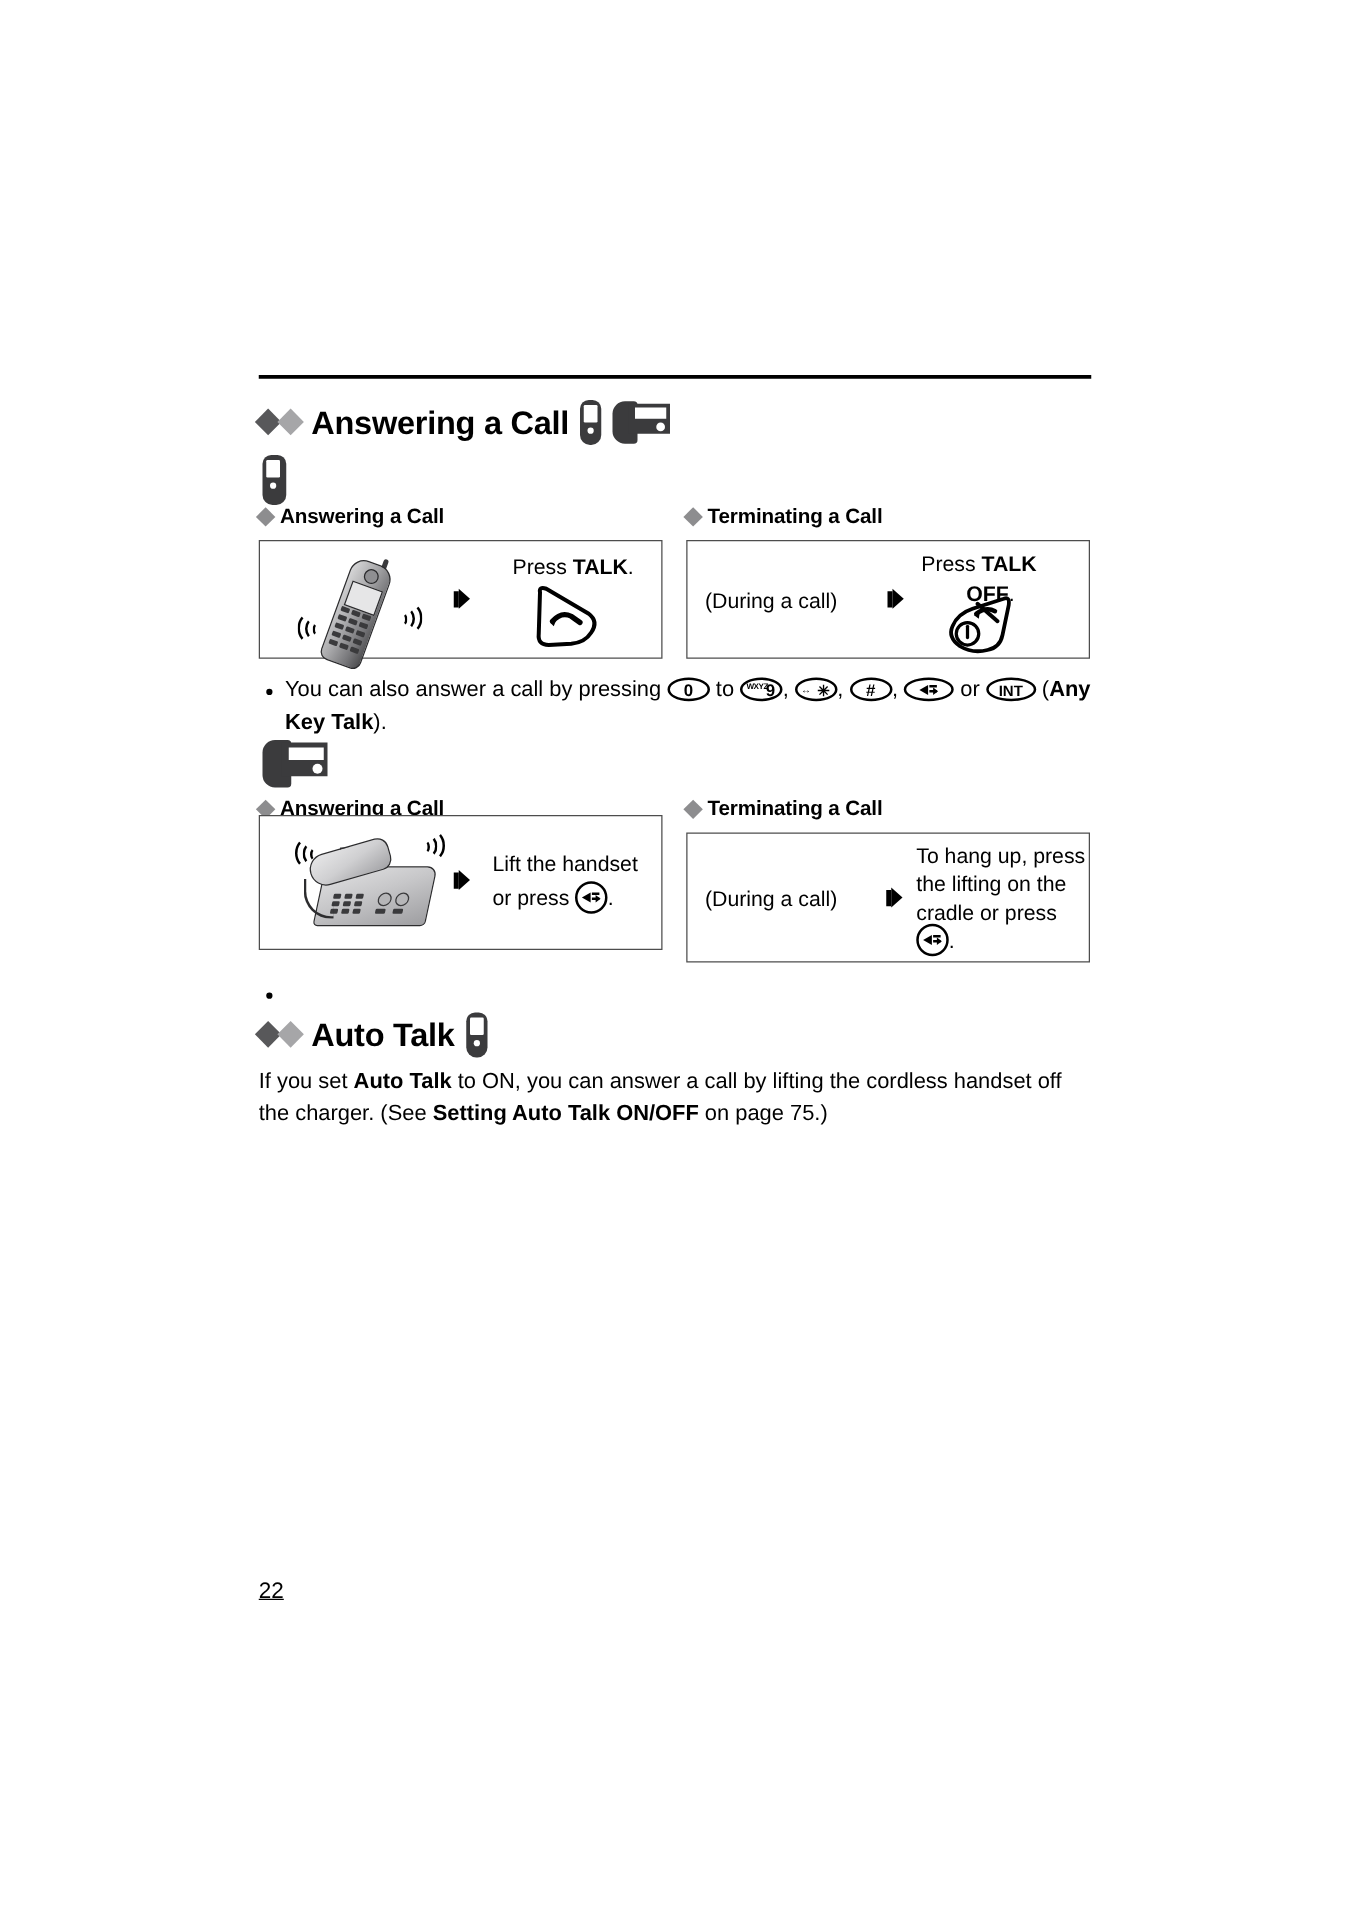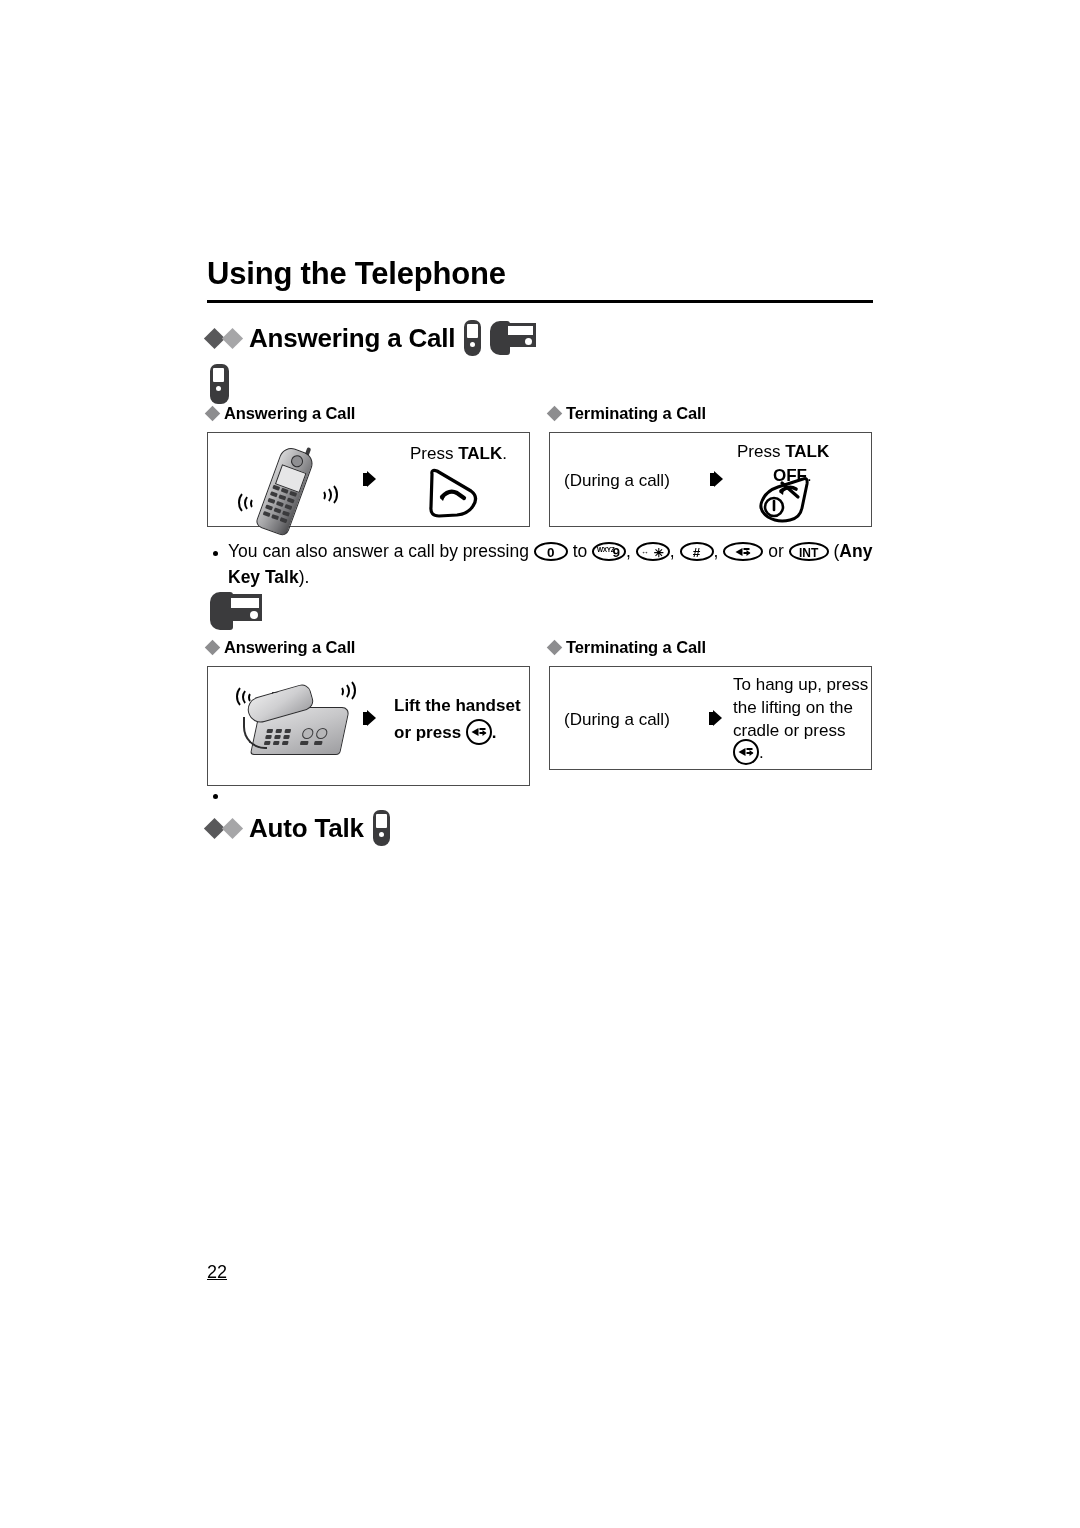--- a/index.html
+++ b/index.html
@@ -455,21 +455,20 @@
     position: absolute;
     width: 58px; height: 54px;
   }
   .wedge svg { display: block; }
 </style>
 </head>
 <body>
 
 <div class="page">
 
-  <div class="chapter-title">Using the Telephone</div>
   <div class="title-rule"></div>
 
   <div class="section-head" style="left:207px; top:320px;">
     <span class="dia2">
       <span class="dia dark"></span><span class="dia light"></span>
     </span>
     <span class="stext">Answering a Call</span>
     <span class="icon-handset"></span>
     <span class="icon-base">
       <span class="bhandset"></span>
@@ -589,21 +588,21 @@
 
   <div class="sub-head" style="left:207px; top:638px;">
     <span class="dia-s"></span>
     <span class="stext">Answering a Call</span>
   </div>
   <div class="sub-head" style="left:549px; top:638px;">
     <span class="dia-s"></span>
     <span class="stext">Terminating a Call</span>
   </div>
 
-  <div class="box" style="left:207px; top:666px; width:323px; height:120px;font-weight:bold;">
+  <div class="box" style="left:207px; top:652px; width:323px; height:108px;">
     <div class="box-inner">
       <div class="wavegrp" style="left:24px; top:16px;">
         <b class="a1"></b>
           <b class="a2"></b>
           <b class="a3"></b>
       </div>
       <div class="desk" style="left:33px; top:20px;">
         <div class="base"></div>
         <div class="dlcd"></div>
         <div class="baseface">
@@ -665,16 +664,19 @@
   <div class="bullet-dot" style="left:213px; top:794px;"></div>
 
   <div class="section-head" style="left:207px; top:810px;">
     <span class="dia2">
       <span class="dia dark"></span><span class="dia light"></span>
     </span>
     <span class="stext">Auto Talk</span>
     <span class="icon-handset"></span>
   </div>
 
+  <div class="para" style="left:207px; top:851px; width:668px;">
+    <span>If you set </span><b>Auto Talk</b><span> to ON, you can answer a call by lifting the cordless handset off the charger. (See </span><b>Setting Auto Talk ON/OFF</b><span> on page 75.)</span>
+  </div>
 
   <div class="para" style="left:207px; top:1259px; font-size:18px;text-decoration:underline;">22</div>
 
 </div>
 
 </body></html>

